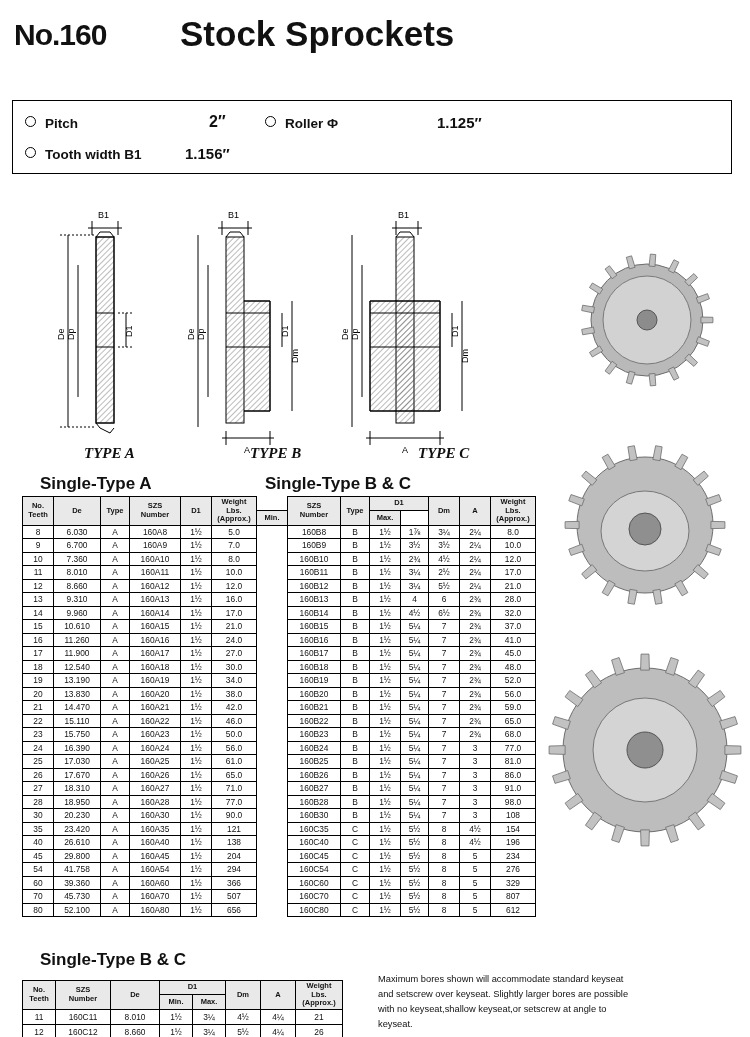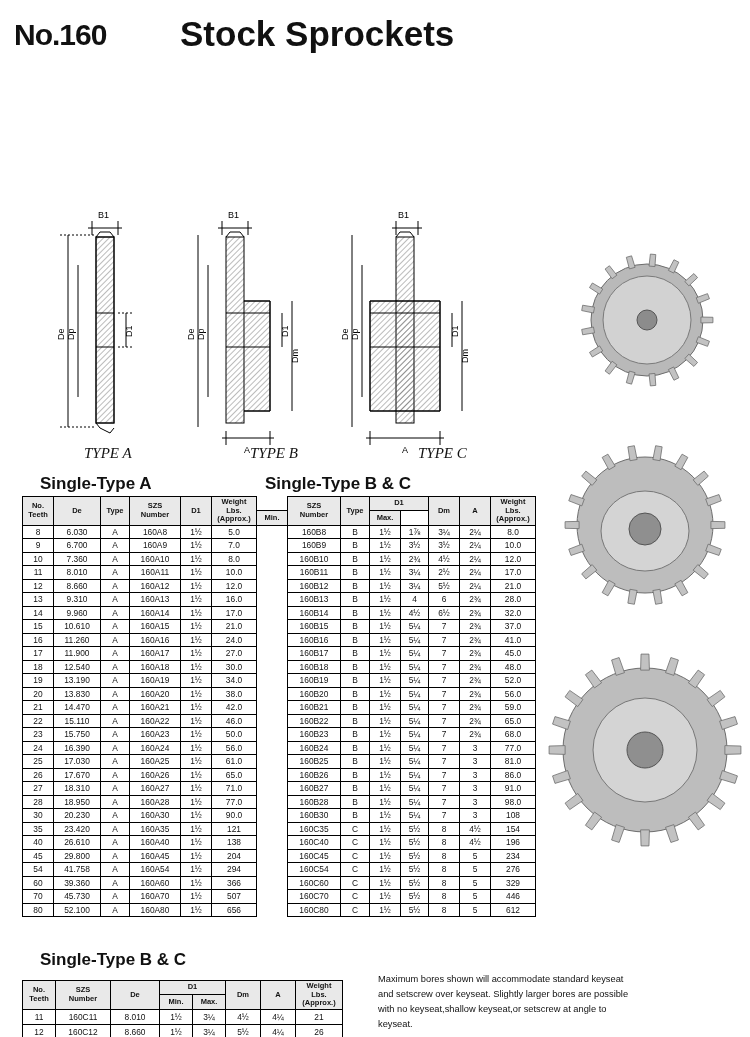--- a/index.html
+++ b/index.html
@@ -24,21 +24,21 @@
   .bullet{display:inline-block;width:9px;height:9px;border:1.4px solid #000;border-radius:50%;margin-right:9px;vertical-align:1px;}
   .r1{left:12px;top:15px;}
   .r1v{position:absolute;left:196px;top:12px;font-size:16px;font-weight:bold;}
   .r2{left:252px;top:15px;}
   .r2v{position:absolute;left:424px;top:13px;font-size:15px;font-weight:bold;}
   .r3{left:12px;top:46px;}
   .r3v{position:absolute;left:172px;top:44px;font-size:15px;font-weight:bold;}
 
   
   .draw{position:absolute;top:205px;left:0;width:750px;height:260px;}
-  .typelabel{position:absolute;font-style:italic;font-size:15px;font-weight:normal;font-family:"Liberation Serif",serif;}
+  .typelabel{position:absolute;font-style:italic;font-size:15px;font-weight:bold;font-family:"Liberation Serif",serif;}
 
   
   .sect{position:absolute;font-size:17px;font-weight:bold;}
   .sect.a{left:40px;top:474px;}
   .sect.bc{left:265px;top:474px;}
   .sect.bc2{left:40px;top:950px;}
 
   
   table{border-collapse:collapse;font-size:8.5px;font-family:"Liberation Sans",sans-serif;}
   table td,table th{border:1px solid #000;text-align:center;padding:0;height:12.5px;line-height:12.5px;}
@@ -61,20 +61,34 @@
 </head>
 <body>
 
 <div class="page">
 
   <div class="hdr">
     <div class="no">No.160</div>
     <div class="title">Stock Sprockets</div>
   </div>
 
+  <div class="specbox">
+    <div class="spec-row r1">
+      <span class="bullet"></span><span>Pitch</span>
+    </div>
+    <div class="r1v">2″</div>
+    <div class="spec-row r2">
+      <span class="bullet"></span><span>Roller Φ</span>
+    </div>
+    <div class="r2v">1.125″</div>
+    <div class="spec-row r3">
+      <span class="bullet"></span><span>Tooth width B1</span>
+    </div>
+    <div class="r3v">1.156″</div>
+  </div>
 
   <div class="draw">
     <svg width="540" height="250" viewBox="0 0 540 250">
       <defs>
         <pattern id="hatch" width="4" height="4" patternUnits="userSpaceOnUse" patternTransform="rotate(45)">
           <line x1="0" y1="0" x2="0" y2="4" stroke="#555" stroke-width="0.8"></line>
         </pattern>
       </defs>
       <g stroke="#000" fill="none" stroke-width="1">
 
@@ -719,21 +733,21 @@
           <td>160A70</td>
           <td>1½</td>
           <td>507</td>
           <td class="spacer" style="border: none;"></td>
           <td>160C70</td>
           <td>C</td>
           <td>1½</td>
           <td>5½</td>
           <td>8</td>
           <td>5</td>
-          <td>446</td>
+          <td>807</td>
         </tr>
         <tr>
           <td>80</td>
           <td>52.100</td>
           <td>A</td>
           <td>160A80</td>
           <td>1½</td>
           <td>656</td>
           <td class="spacer" style="border: none;"></td>
           <td>160C80</td>

